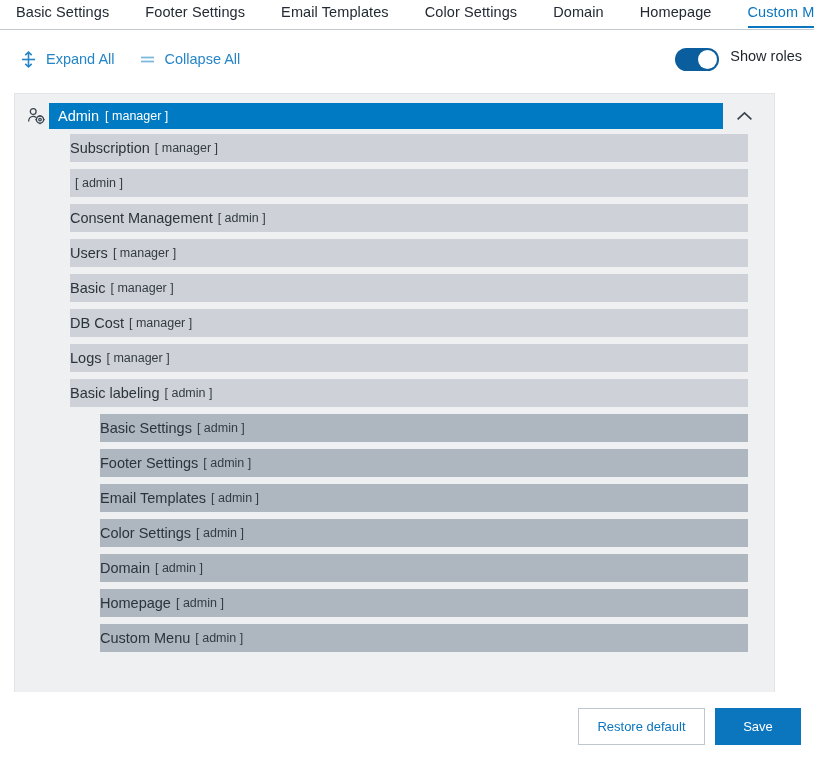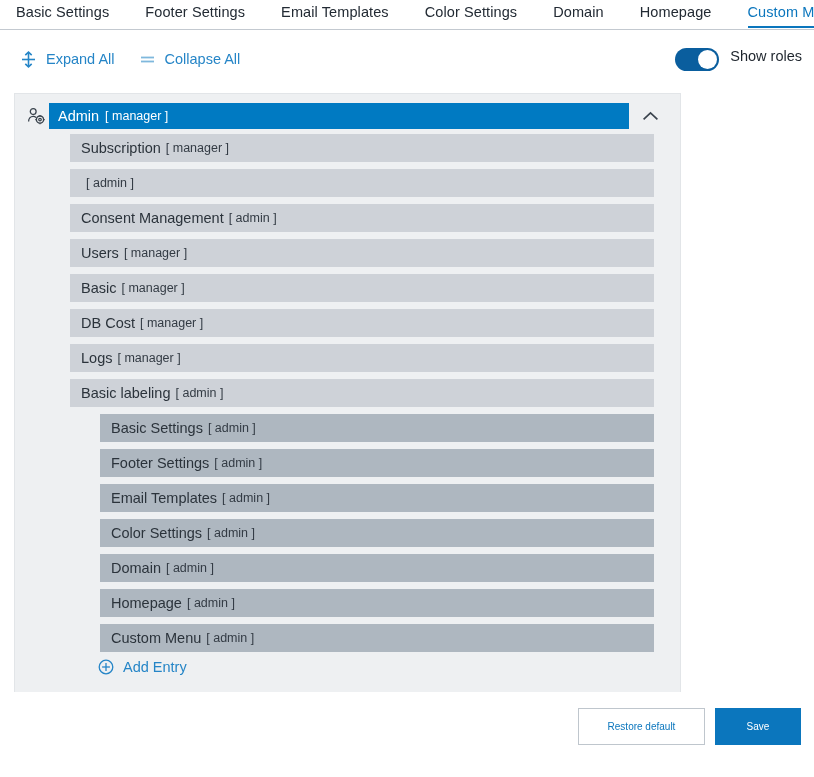--- a/index.html
+++ b/index.html
@@ -78,21 +78,21 @@
   .toggle-label {
     margin-left: 11px;
     font-size: 14.5px;
     color: #1d242c;
   }
 
   
   .panel {
     position: absolute;
     left: 14px; top: 93px;
-    width: 667px; height: 599px;
+    width: 761px; height: 599px;
     background: #eef0f2;
     border: 1px solid #e2e5e8;
     border-bottom: none;
     overflow: hidden;
   }
 
   .rowline {
     display: flex;
     align-items: center;
     padding: 0 9px 0 8px;
@@ -117,21 +117,21 @@
     width: 42px; flex: none;
     display: flex; align-items: center; justify-content: center;
     cursor: pointer;
   }
 
   
   .entry {
     height: 28px;
     display: flex;
     align-items: center;
-    padding-left: 11px;
+    padding-left: 0;
     font-size: 14.5px;
     color: #2b333b;
     cursor: pointer;
     margin-bottom: 7px;
   }
   .entry.level1 {
     background: #ced2d8;
     margin-left: 55px;
     margin-right: 26px;
   }
@@ -162,21 +162,21 @@
   .footer {
     position: absolute;
     left: 0; top: 708px;
     width: 814px;
     display: flex;
     justify-content: flex-end;
     padding-right: 13px;
   }
   .btn {
     height: 37px;
-    font-size: 10px;
+    font-size: 13px;
     font-family: "Liberation Sans", sans-serif;
     cursor: pointer;
     border: none;
     display: flex;
     align-items: center;
     justify-content: center;
   }
   .btn-secondary {
     background: #ffffff;
     color: #0b76bd;
@@ -318,28 +318,18 @@
       <div class="entry level2">
         <span>Homepage</span>
         <span class="role">[ admin ]</span>
       </div>
       <div class="entry level2">
         <span>Custom Menu</span>
         <span class="role">[ admin ]</span>
       </div>
     </div>
 
-  <div class="add-entry">
-    <span class="ic">
-      <svg width="16" height="16" viewBox="0 0 16 16">
-        <circle cx="8" cy="8" r="6.8" fill="none" stroke="#2585c7" stroke-width="1.3"></circle>
-        <line x1="8" y1="4.1" x2="8" y2="11.9" stroke="#2585c7" stroke-width="1.3"></line>
-        <line x1="4.1" y1="8" x2="11.9" y2="8" stroke="#2585c7" stroke-width="1.3"></line>
-      </svg>
-    </span>
-    <span>Add Entry</span>
-  </div>
 </div>
 
 <div class="footer">
   <button class="btn btn-secondary">Restore default</button>
   <button class="btn btn-primary">Save</button>
 </div>
 
 </body></html>

